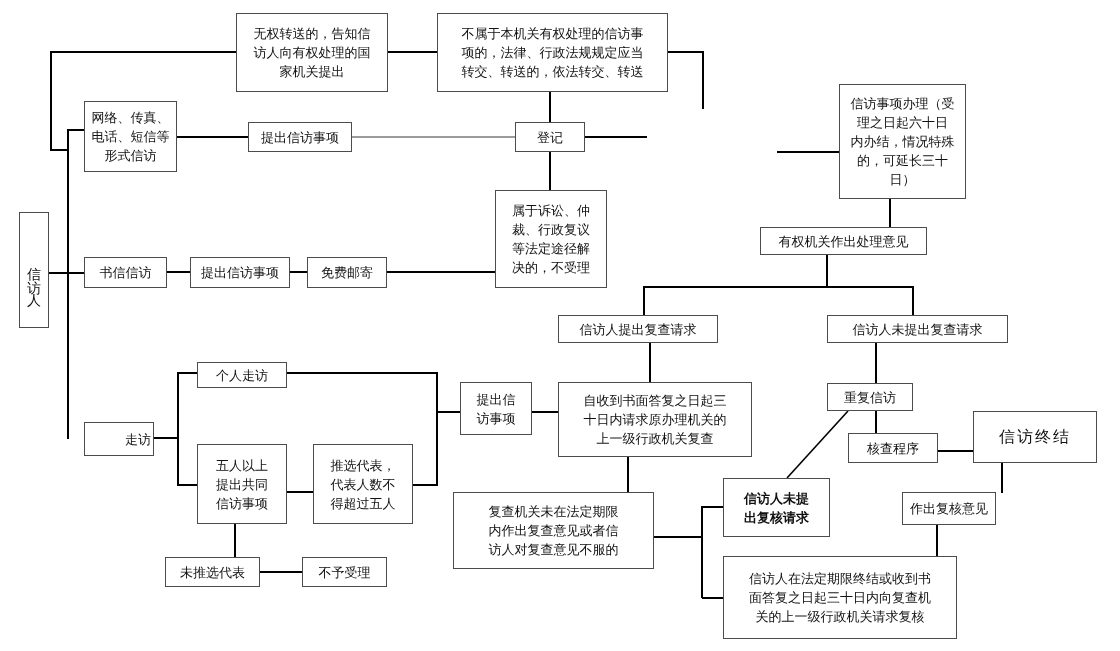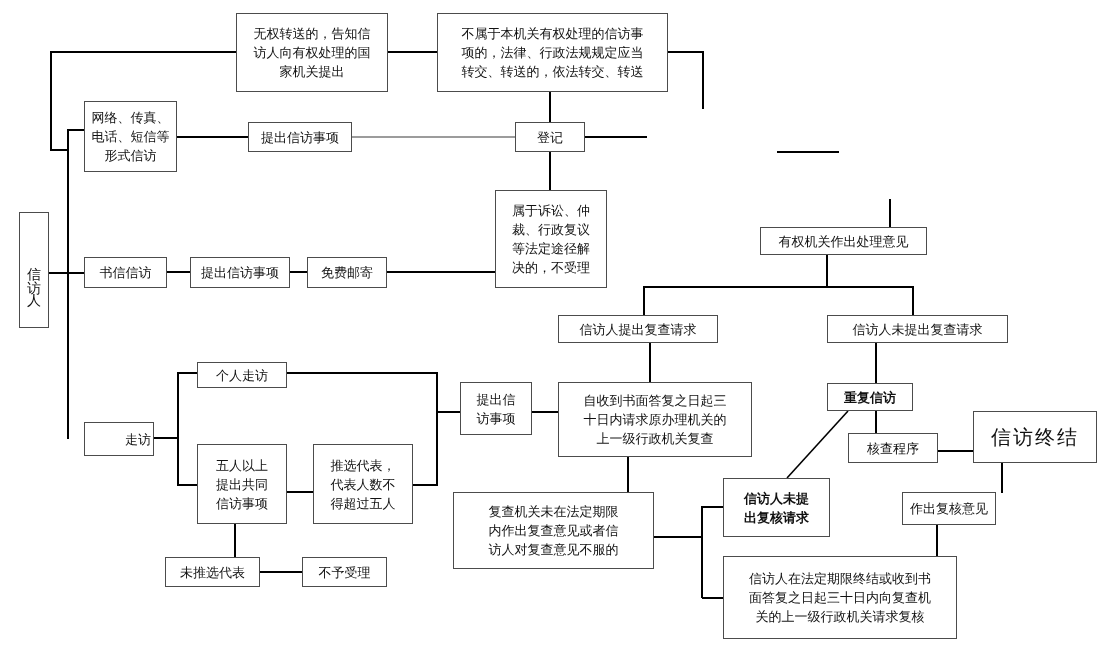--- a/index.html
+++ b/index.html
@@ -11,21 +11,21 @@
     font-family:"Liberation Serif","DejaVu Serif",serif;color:var(--text);
     overflow:hidden;
   }
   .box{
     position:absolute;box-sizing:border-box;background:#ffffff;
     border:1px solid var(--border);
     display:flex;align-items:center;justify-content:center;
     text-align:center;white-space:pre-line;
     font-size:13px;line-height:19px;z-index:2;
   }
-  .box.big{font-size:20px;line-height:24px;letter-spacing:2px;}
+  .box.big{font-size:16px;line-height:24px;letter-spacing:2px;}
   .box.vert{writing-mode:vertical-rl;letter-spacing:13px;padding-top:10px;font-size:14px;}
   .hl,.vl{position:absolute;background:var(--line);z-index:1;}
   .hl{height:2px;} .vl{width:2px;}
   .hl.gray{background:var(--gray-line);}
   svg.diag{position:absolute;z-index:1;}
 </style>
 </head>
 <body>
 
 <div id="diagram">
@@ -35,38 +35,43 @@
 访人向有权处理的国
 家机关提出</div>
   <div class="box" style="left:437px;top:13px;width:231px;height:79px;">不属于本机关有权处理的信访事
 项的，法律、行政法规规定应当
 转交、转送的，依法转交、转送</div>
   <div class="box" style="left:84px;top:101px;width:93px;height:71px;">网络、传真、
 电话、短信等
 形式信访</div>
   <div class="box" style="left:248px;top:122px;width:104px;height:30px;">提出信访事项</div>
   <div class="box" style="left:515px;top:122px;width:70px;height:30px;">登记</div>
+  <div class="box" style="left:839px;top:84px;width:127px;height:115px;">信访事项办理（受
+理之日起六十日
+内办结，情况特殊
+的，可延长三十
+日）</div>
   <div class="box" style="left:495px;top:190px;width:112px;height:98px;">属于诉讼、仲
 裁、行政复议
 等法定途径解
 决的，不受理</div>
   <div class="box" style="left:84px;top:257px;width:83px;height:31px;">书信信访</div>
   <div class="box" style="left:190px;top:257px;width:100px;height:31px;">提出信访事项</div>
   <div class="box" style="left:307px;top:257px;width:80px;height:31px;">免费邮寄</div>
   <div class="box" style="left:760px;top:227px;width:167px;height:28px;">有权机关作出处理意见</div>
   <div class="box" style="left:558px;top:315px;width:160px;height:28px;">信访人提出复查请求</div>
   <div class="box" style="left:827px;top:315px;width:181px;height:28px;">信访人未提出复查请求</div>
   <div class="box" style="left:197px;top:362px;width:90px;height:26px;">个人走访</div>
   <div class="box" style="left:84px;top:422px;width:70px;height:34px;padding-left:38px;">走访</div>
   <div class="box" style="left:460px;top:382px;width:72px;height:53px;">提出信
 访事项</div>
   <div class="box" style="left:558px;top:382px;width:194px;height:75px;">自收到书面答复之日起三
 十日内请求原办理机关的
 上一级行政机关复查</div>
-  <div class="box" style="left:827px;top:383px;width:86px;height:28px;font-weight:bold;">重复信访</div>
+  <div class="box" style="left:827px;top:383px;width:86px;height:28px;">重复信访</div>
   <div class="box" style="left:848px;top:433px;width:90px;height:30px;">核查程序</div>
   <div class="box big" style="left:973px;top:411px;width:124px;height:52px;">信访终结</div>
   <div class="box" style="left:197px;top:444px;width:90px;height:80px;">五人以上
 提出共同
 信访事项</div>
   <div class="box" style="left:313px;top:444px;width:100px;height:80px;">推选代表，
 代表人数不
 得超过五人</div>
   <div class="box" style="left:453px;top:492px;width:201px;height:77px;text-align:center;">复查机关未在法定期限
 内作出复查意见或者信

